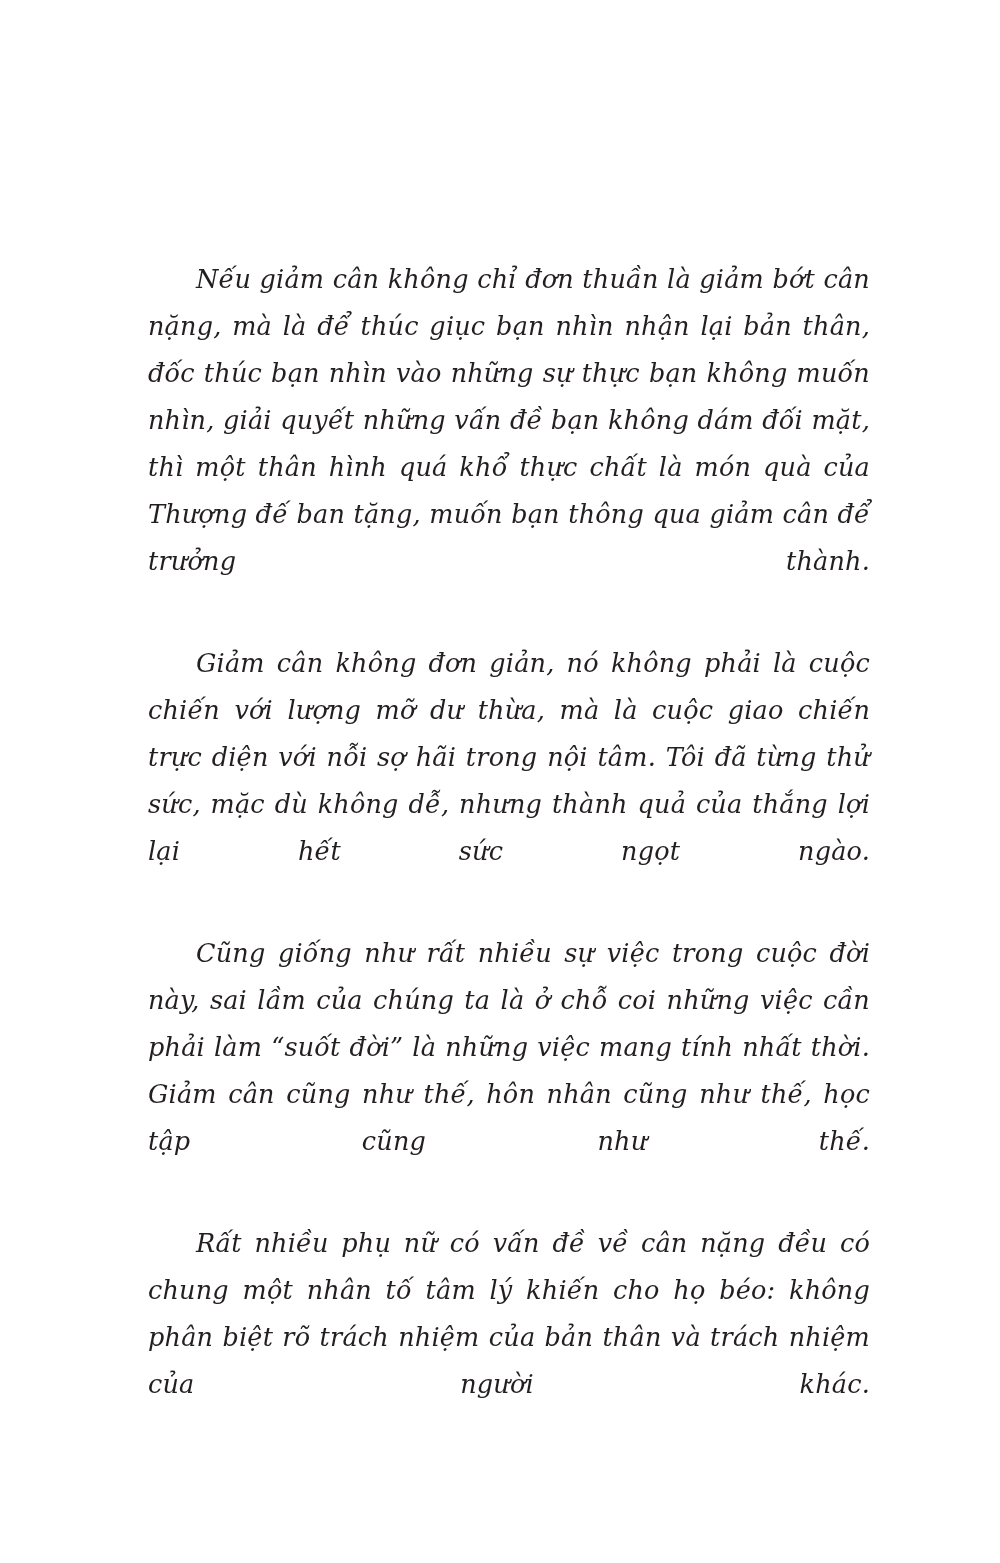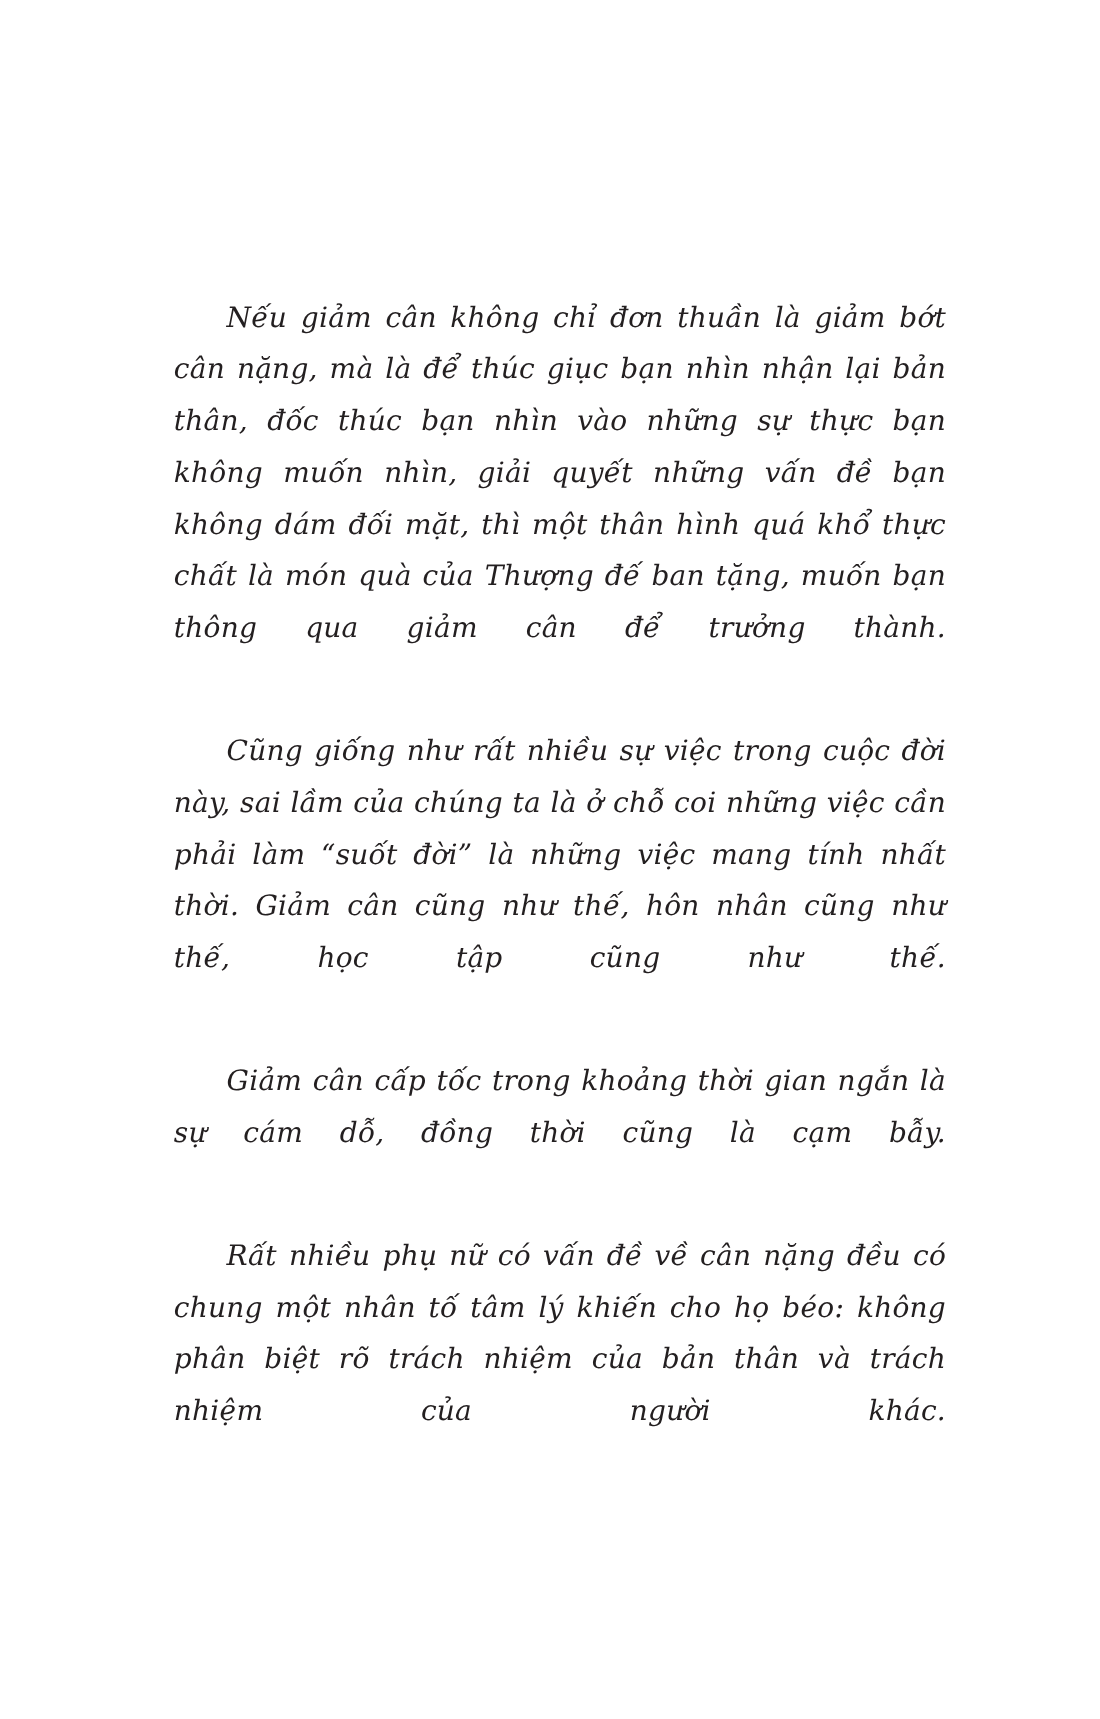--- a/index.html
+++ b/index.html
@@ -25,34 +25,34 @@
     color: #231f20;
     font-family: "DejaVu Serif", serif;
     font-style: italic;
     font-size: 25.5px;
     line-height: 47px;
     text-align: justify;
     text-justify: inter-word;
     letter-spacing: 0.2px;
   }
   .body-text p {
-    margin: 18px;
+    margin: 8px;
     text-indent: 48px;
   }
   
   .body-text p:after {
     content: "";
     display: inline-block;
     width: 100%;
   }
 </style>
 </head>
 <body>
 
 <div class="page">
   <div class="body-text">
     <p>Nếu giảm cân không chỉ đơn thuần là giảm bớt cân nặng, mà là để thúc giục bạn nhìn nhận lại bản thân, đốc thúc bạn nhìn vào những sự thực bạn không muốn nhìn, giải quyết những vấn đề bạn không dám đối mặt, thì một thân hình quá khổ thực chất là món quà của Thượng đế ban tặng, muốn bạn thông qua giảm cân để trưởng thành.</p>
+    <p>Giảm cân không đơn giản, nó không phải là cuộc chiến với lượng mỡ dư thừa, mà là cuộc giao chiến trực diện với nỗi sợ hãi trong nội tâm. Tôi đã từng thử sức, mặc dù không dễ, nhưng thành quả của thắng lợi lại hết sức ngọt ngào.</p>
     <p>Cũng giống như rất nhiều sự việc trong cuộc đời này, sai lầm của chúng ta là ở chỗ coi những việc cần phải làm “suốt đời” là những việc mang tính nhất thời. Giảm cân cũng như thế, hôn nhân cũng như thế, học tập cũng như thế.</p>
-    <p>Giảm cân cấp tốc trong khoảng thời gian ngắn là sự cám dỗ, đồng thời cũng là cạm bẫy.</p>
     <p>Rất nhiều phụ nữ có vấn đề về cân nặng đều có chung một nhân tố tâm lý khiến cho họ béo: không phân biệt rõ trách nhiệm của bản thân và trách nhiệm của người khác.</p>
 
   </div>
 </div>
 
 </body></html>

